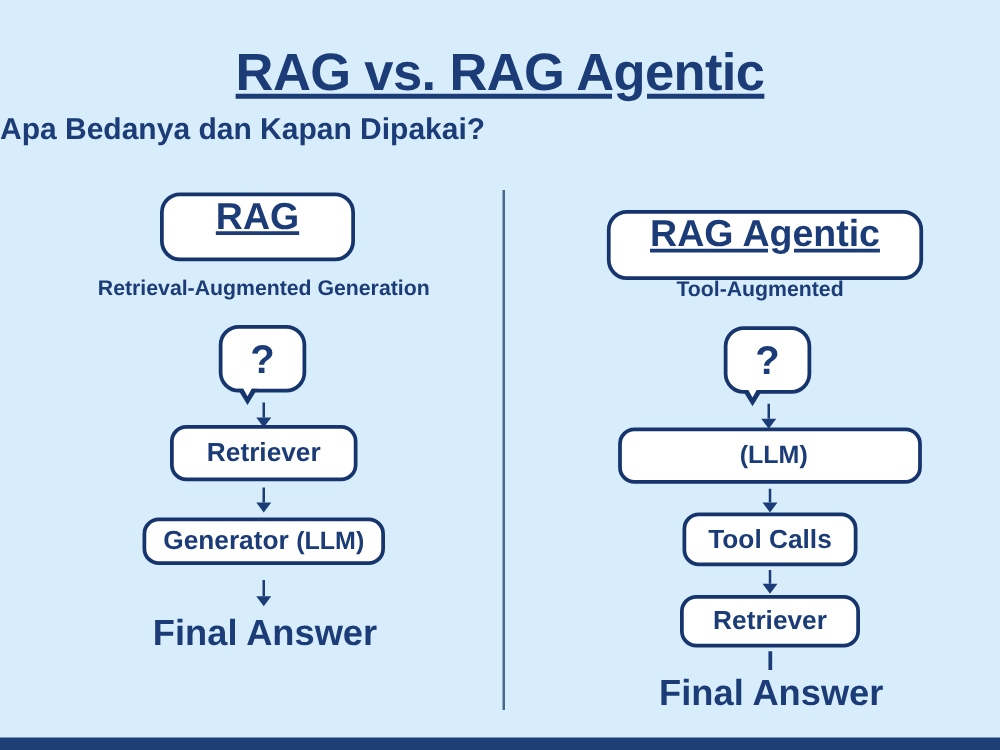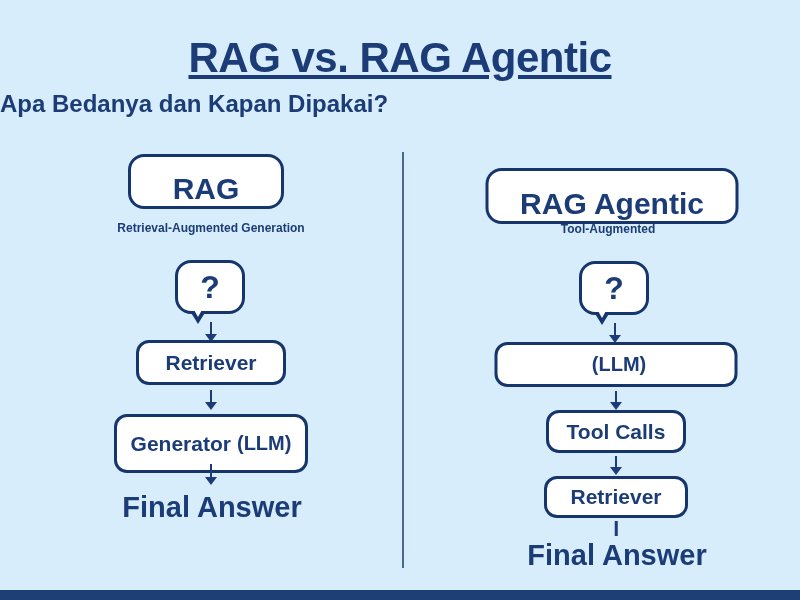--- a/index.html
+++ b/index.html
@@ -25,26 +25,26 @@
     position:absolute;top:90px;left:0;width:100%;text-align:left;
     font-size:24px;font-weight:bold;color:var(--navy);
   }
   .divider{
     position:absolute;left:402px;top:152px;width:2px;height:416px;
     background:var(--divider);
   }
   .hbox{
     position:absolute;transform:translateX(-50%);
     background:var(--boxfill);border:3px solid var(--border);border-radius:16px;
-    display:flex;align-items:flex-end;justify-content:center;
-    font-size:30px;font-weight:bold;color:var(--navy);
+    display:flex;align-items:flex-start;justify-content:center;
+    font-size:30px;font-weight:bold;color:var(--navy);text-decoration:underline;
   }
   .tagline{
     position:absolute;transform:translateX(-50%);white-space:nowrap;
-    font-size:12px;font-weight:bold;color:var(--navy);
+    font-size:17px;font-weight:bold;color:var(--navy);
   }
   .bubble{
     position:absolute;transform:translateX(-50%);
     width:70px;height:54px;background:var(--boxfill);
     border:3px solid var(--border);border-radius:16px;
     display:flex;align-items:center;justify-content:center;
     font-size:32px;font-weight:bold;color:var(--navy);
   }
   .bubble::before{
     content:"";position:absolute;left:12px;bottom:-13px;
@@ -112,21 +112,21 @@
     <div class="step" style="left:211px;top:340px;width:150px;height:45px;">
       <span>Retriever</span>
         <span class="suffix"></span>
     </div>
 
     <div class="arrow" style="left:211px;top:390px;">
       <div class="line" style="height:12px;"></div>
         <div class="head"></div>
     </div>
 
-    <div class="step" style="left:211px;top:414px;width:194px;height:59px;">
+    <div class="step" style="left:211px;top:414px;width:194px;height:38px;">
       <span>Generator</span>
         <span class="suffix">(LLM)</span>
     </div>
 
     <div class="arrow" style="left:211px;top:464px;">
       <div class="line" style="height:13px;"></div>
         <div class="head"></div>
     </div>
 
     <div class="final" style="left:212px;top:491px;">Final Answer</div>

